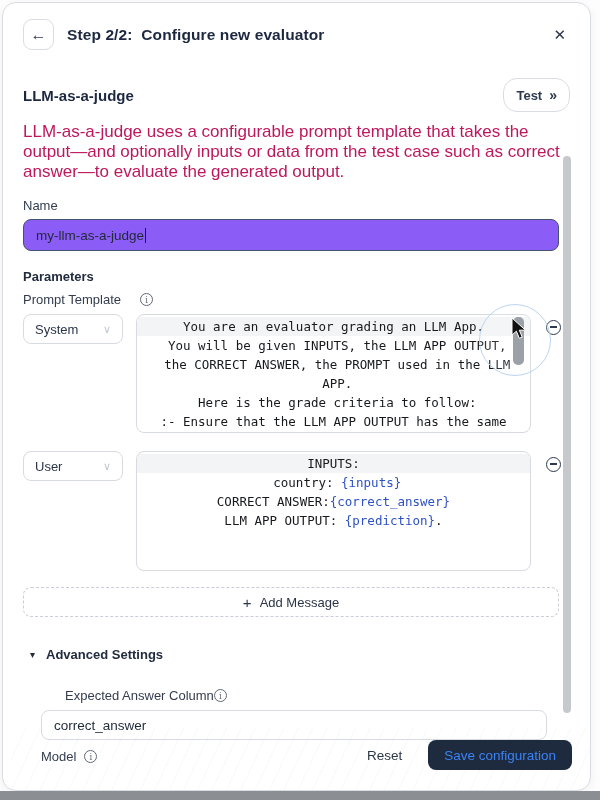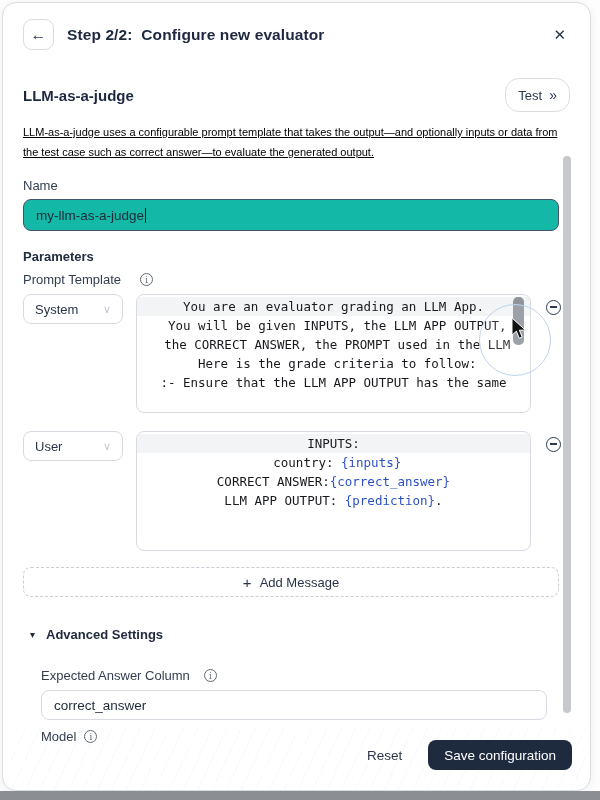--- a/index.html
+++ b/index.html
@@ -21,29 +21,29 @@
     white-space:pre; letter-spacing:.1px; }
   .close-btn { margin-left:auto; font-size:15px; color:#2a3548; cursor:pointer;
     padding:2px 4px; }
 
   .content { padding:0 20px; }
 
   .title-row { display:flex; align-items:center; margin-top:20px; }
   .eval-title { font-size:15px; font-weight:bold; color:#1d2840; }
   .test-btn { margin-left:auto; height:26px; padding:16px 12px; border:1px solid #d9dde2;
     border-radius:14px; background:#fff; display:flex; align-items:center; gap:7px;
-    font-size:13px; color:#2b3850; cursor:pointer; }
+    font-size:13px; color:#2b3850; cursor:pointer;font-weight:bold; }
   .test-chev { font-size:14px; color:#2b3850; }
 
-  .desc { margin-top:10px; font-size:11px; line-height:20px; color:#000000;
-    max-width:545px;text-decoration:underline; }
+  .desc { margin-top:10px; font-size:17px; line-height:20px; color:#be185d;
+    max-width:545px; }
 
   .field-label { margin-top:16px; font-size:13px; color:#333d4f; }
   .fake-input { margin-top:6px; height:32px; border:1.3px solid #43536c;
-    border-radius:8px; background:#14b8a6; display:flex; align-items:center;
+    border-radius:8px; background:#8b5cf6; display:flex; align-items:center;
     padding:0 12px; font-size:13.5px; color:#1f2937; width:536px; }
   .caret { display:inline-block; width:1px; height:15px; background:#111827;
     margin-left:1px; }
 
   .params-heading { margin-top:18px; font-size:13px; font-weight:bold; color:#222c3e; }
   .pt-row { margin-top:8px; display:flex; align-items:center; gap:19px;
     font-size:13px; color:#333d4f; }
   .info-icon { width:13px; height:13px; border:1.1px solid #5f6875; border-radius:50%;
     display:inline-flex; align-items:center; justify-content:center; font-size:8.5px;
     color:#5f6875; font-family:"DejaVu Serif", serif; cursor:pointer; flex:0 0 auto; }
@@ -75,37 +75,37 @@
     display:flex; align-items:center; justify-content:center; gap:8px;
     font-size:13px; color:#2b3547; cursor:pointer; }
   .plus-glyph { font-size:15px; color:#2b3547; }
 
   .adv-toggle { margin-top:30px; display:flex; align-items:center; gap:11px;
     margin-left:7px; cursor:pointer; }
   .adv-caret { font-size:10px; color:#222c3e; }
   .adv-label { font-size:13px; font-weight:bold; color:#222c3e; }
 
   .adv-body { margin-left:18px; }
-  .adv-field-label { margin-top:26px; display:flex; align-items:center; gap:14px;
-    font-size:13px; color:#333d4f; }
+  .adv-field-label { margin-top:26px; display:flex; align-items:center; gap:0;
+    font-size:13px; color:#333d4f;margin-left:24px; }
   .adv-input { margin-top:7px; height:30px; width:506px; border:1px solid #d7dbe1;
     border-radius:8px; background:#fff; display:flex; align-items:center;
     padding:0 12px; font-size:13.5px; color:#1f2937; }
   .model-row { margin-top:9px; display:flex; align-items:center; gap:8px;
     font-size:13px; color:#333d4f; }
 
   .footer { position:absolute; left:8px; right:0; bottom:0; height:62px;
     display:flex; align-items:center; justify-content:flex-end; gap:26px;
     padding:0 18px 8px 18px;
     background:repeating-linear-gradient(115deg, rgba(130,140,155,0.05) 0 1px,
       transparent 1px 13px); }
   .reset-btn { font-size:13.5px; color:#2b3648; background:none; border:none;
     cursor:pointer; font-family:inherit; }
   .save-btn { height:30px; padding:0 16px; border:none; border-radius:8px;
-    background:#1e2b3f; color:#ffffff; font-size:13.5px; cursor:pointer;
+    background:#1e2b3f; color:#3b82f6; font-size:13.5px; cursor:pointer;
     font-family:inherit; }
 
   .modal-scroll-thumb { position:absolute; top:153px; right:19px; width:8px;
     height:557px; background:#c6c8cb; border-radius:4px; cursor:pointer; }
 
   .click-ring { position:absolute; left:479px; top:304px; width:72px; height:72px;
     border:1.5px solid #bcd4ef; border-radius:50%; pointer-events:none;
     background:rgba(255,255,255,0.12); }
   .cursor-arrow { position:absolute; left:511px; top:317px; pointer-events:none; }
 </style>
@@ -154,20 +154,21 @@
       <div class="msg-row">
         <div class="role-select">
           <span>System</span>
           <span class="role-chev">∨</span>
         </div>
         <div class="code-box sys">
           <div>
               <div class="code-line"><span>You are an evaluator grading an LLM App.</span></div>
               <div class="code-line"><span> You will be given INPUTS, the LLM APP OUTPUT,</span></div>
               <div class="code-line"><span> the CORRECT ANSWER, the PROMPT used in the LLM</span></div>
+              <div class="code-line"><span> APP.</span></div>
               <div class="code-line"><span> Here is the grade criteria to follow:</span></div>
               <div class="code-line"><span>:- Ensure that the LLM APP OUTPUT has the same</span></div>
               <div class="code-line"></div>
             </div>
           <div class="box-scroll-thumb"></div>
         </div>
         <div class="minus-btn"></div>
       </div>
 
       <div class="msg-row" style="margin-top:18px;">

